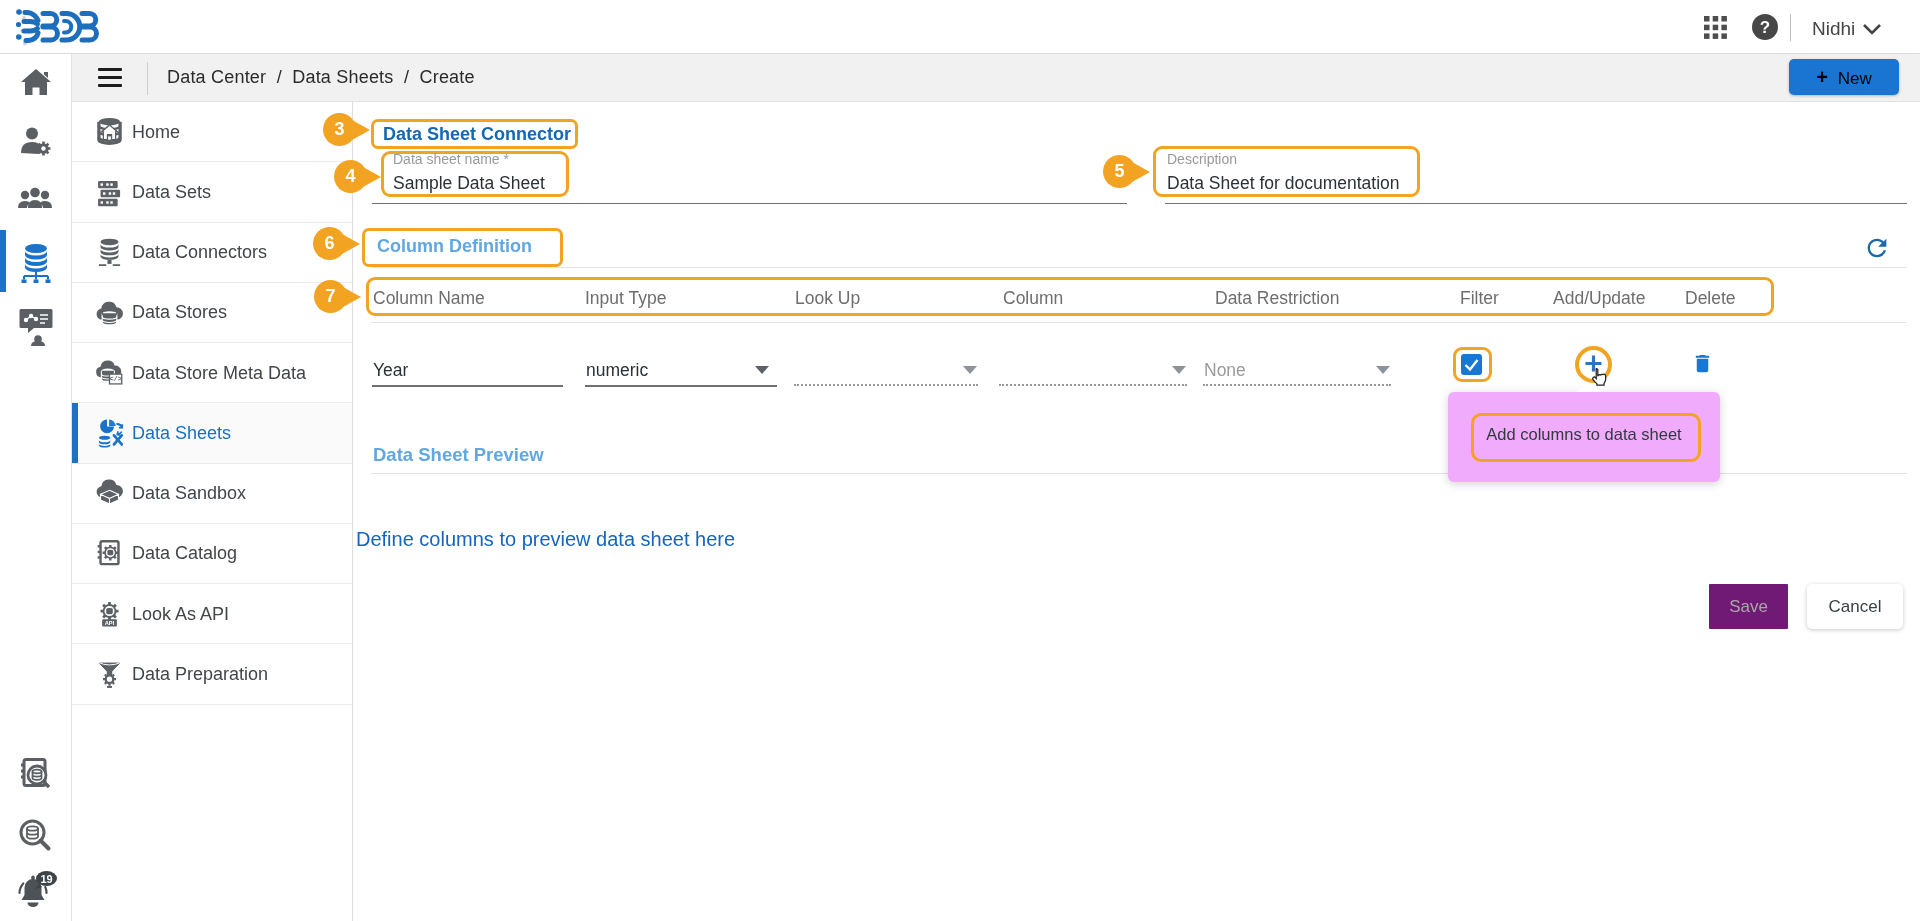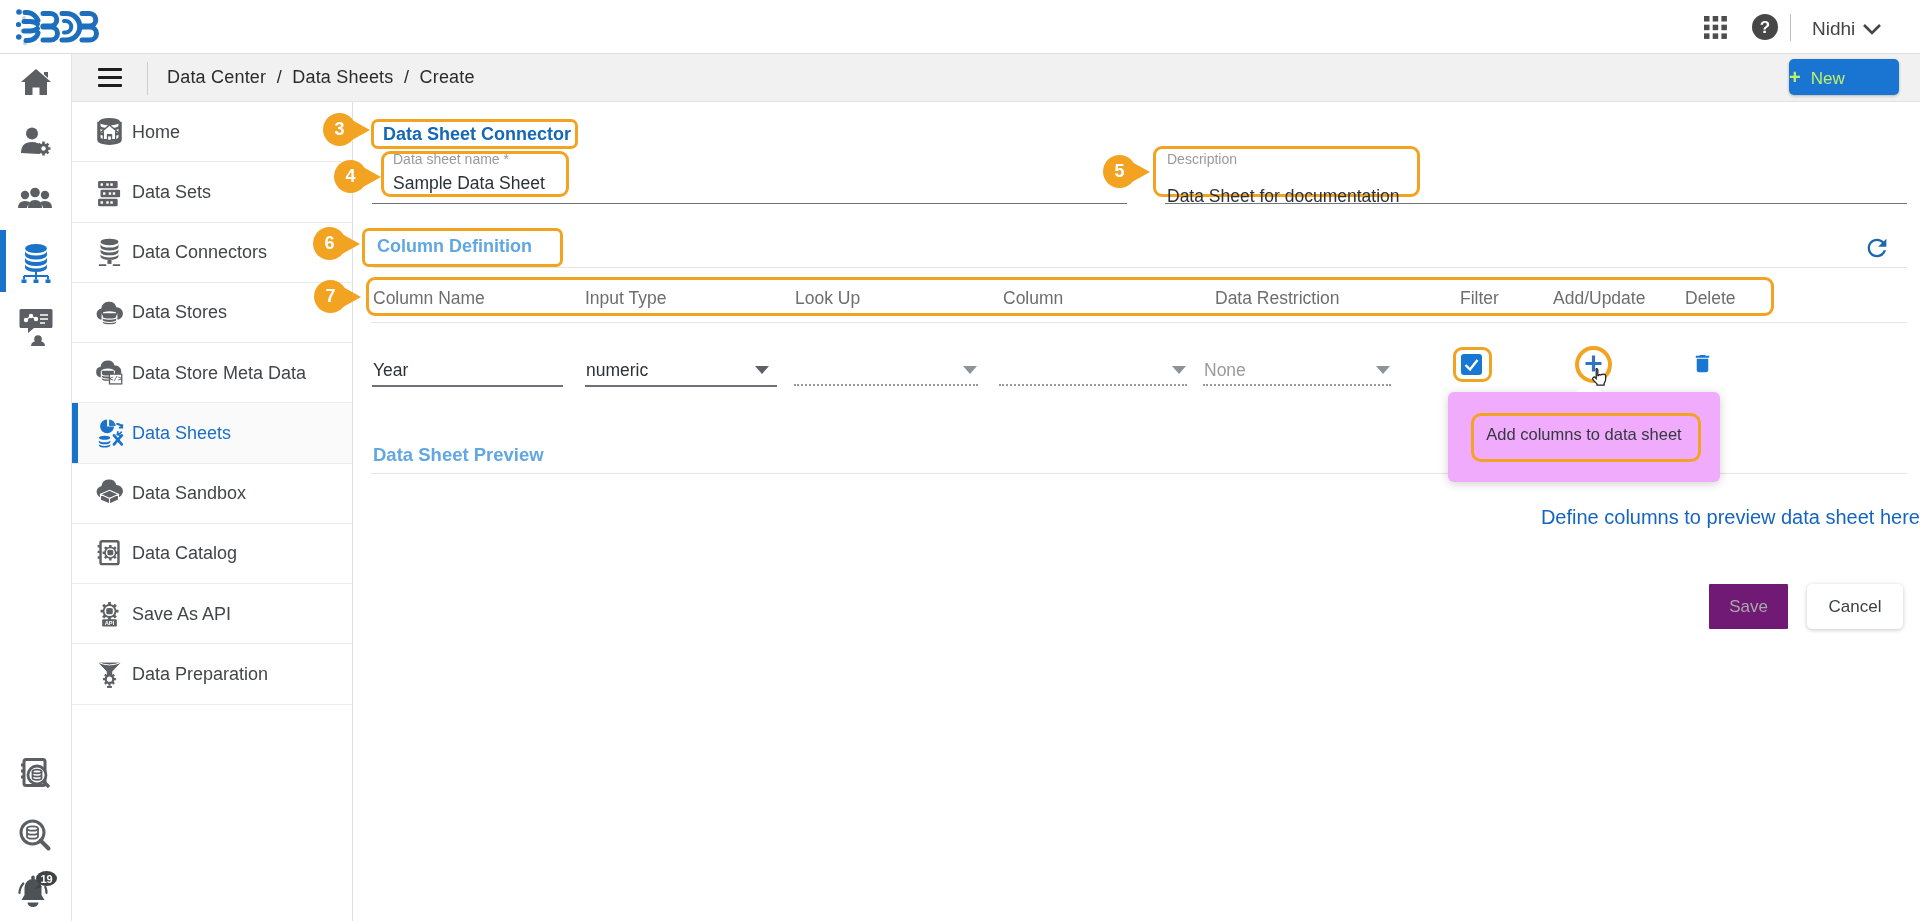--- a/index.html
+++ b/index.html
@@ -13,21 +13,21 @@
     border-bottom:1px solid #dcdcdc; z-index:30; }
 
   
   #crumbband { position:absolute; left:72px; top:54px; width:1848px; height:48px;
     background:#f1f1f1; border-bottom:1px solid #e2e2e2; z-index:20; }
   #crumbband .ham { position:absolute; left:26px; top:14px; width:24px; height:19px; }
   #crumbband .ham div { height:3px; background:#1d1d1d; border-radius:1px; margin-bottom:5px; }
   #crumbband .vline { position:absolute; left:75px; top:8px; width:1px; height:33px; background:#cfcfcf; }
   #crumbband .crumbs { position:absolute; left:95px; top:13px; font-size:18px; color:#2b2b2b; letter-spacing:.2px; }
   #newbtn { position:absolute; right:21px; top:5px; width:110px; height:36px; background:#1974d2;
-    border-radius:5px; color:#bef264; font-size:17px; line-height:36px;
+    border-radius:5px; color:#000000; font-size:17px; text-align:center; line-height:36px;
     box-shadow:0 1px 3px rgba(0,0,0,.25); }
   #newbtn .plus { font-size:20px; margin-right:10px; font-weight:bold; }
 
   
   #rail { position:absolute; left:0; top:54px; width:72px; height:867px; background:#fff;
     border-right:1px solid #e4e4e4; z-index:25; }
 
   
   #menu { position:absolute; left:72px; top:102px; width:281px; height:819px; background:#fff;
     border-right:1px solid #dedede; z-index:10; }
@@ -378,21 +378,21 @@
                 <path d="M19 5 v22 M8 16 h22 M11.2 8.2 l15.6 15.6 M26.8 8.2 l-15.6 15.6"></path>
               </g>
     <circle cx="19" cy="16" r="6.2" fill="#fff"></circle>
     <ellipse cx="19" cy="13.8" rx="4" ry="1.5" fill="#5d6165"></ellipse>
     <path d="M15 14 v4.5 a4 1.5 0 0 0 8 0 v-4.5" fill="#5d6165"></path>
     <rect x="10" y="26" width="18" height="9" rx="1.5"></rect>
   </g>
   <text x="19" y="33.2" font-size="7" font-weight="bold" fill="#fff" text-anchor="middle" font-family="Liberation Sans, sans-serif">API</text>
 </svg>
         </div>
-        <div class="mlabel">Save As API</div>
+        <div class="mlabel">Look As API</div>
       </div>
     <div class="mitem">
         <div class="micon" id="ic-prep">
           <svg width="38" height="38" viewBox="0 0 38 38">
   <path d="M4 5 H34 L23 16.5 V26 L15 30 V16.5 Z" fill="#5d6165" stroke="#fff" stroke-width="1.2"></path>
   <path d="M4 5 Q19 12 34 5" fill="none" stroke="#fff" stroke-width="1.2"></path>
   <g fill="#5d6165">
     <circle cx="19" cy="26" r="6"></circle>
     <g stroke="#5d6165" stroke-width="2.8">
                 <path d="M19 18 v16 M11 26 h16 M13.3 20.3 l11.4 11.4 M24.7 20.3 l-11.4 11.4"></path>
@@ -432,21 +432,21 @@
   <div class="obox" style="left:371px; top:119px; width:207px; height:30px;"></div>
   <div class="abs title-dark" style="left:383px; top:124px; z-index:6;">Data Sheet Connector</div>
 
   <div class="obox" style="left:381px; top:151px; width:188px; height:46px; border-radius:9px;"></div>
   <div class="abs flabel" style="left:393px; top:151px;">Data sheet name *</div>
   <div class="abs fvalue" style="left:393px; top:173px;">Sample Data Sheet</div>
   <div class="uline" style="left:372px; top:203px; width:755px; height:1.4px; background:#6f6f78;"></div>
 
   <div class="obox" style="left:1153px; top:146px; width:267px; height:51px; border-radius:9px;"></div>
   <div class="abs flabel" style="left:1167px; top:151px;">Description</div>
-  <div class="abs fvalue" style="left:1167px; top:186px;">Data Sheet for documentation</div>
+  <div class="abs fvalue" style="left:1167px; top:173px;">Data Sheet for documentation</div>
   <div class="uline" style="left:1165px; top:203px; width:742px; height:1.3px; background:#74747e;"></div>
 
   <div class="obox" style="left:362px; top:228px; width:201px; height:39px;"></div>
   <div class="abs title-light" style="left:377px; top:236px;">Column Definition</div>
 
   <svg class="abs" style="left:1863px; top:234px;" width="28" height="28" viewBox="0 0 24 24">
     <path d="M17.65 6.35 C16.2 4.9 14.21 4 12 4 c-4.42 0-7.99 3.58-8 8 s3.57 8 8 8 c3.73 0 6.84-2.55 7.73-6 h-2.08 c-.82 2.33-3.04 4-5.65 4 -3.31 0-6-2.69-6-6 s2.69-6 6-6 c1.66 0 3.14.69 4.22 1.78 L13 11 h7 V4 l-2.35 2.35 z" fill="#1b67ae"></path>
   </svg>
 
   <div class="abs" style="left:373px; top:267px; width:1534px; height:1px; background:#e4e4e4;"></div>
@@ -502,20 +502,20 @@
   </svg>
 
   <div id="tooltip">
     <div style="position:absolute; left:128px; top:-9px; width:0; height:0; border-left:13px solid transparent; border-right:13px solid transparent; border-bottom:9px solid #fff;"></div>
     <div class="ib"></div>
     <div class="tx">Add columns to data sheet</div>
   </div>
 
   <div class="abs title-light" style="left:373px; top:444px; font-size:18.5px;">Data Sheet Preview</div>
   <div class="abs" style="left:371px; top:473px; width:1536px; height:1px; background:#e4e4e4; z-index:6;"></div>
-  <div class="abs" style="left:0; top:506px; width:1920px; text-align:right;">
+  <div class="abs" style="left:0; top:528px; width:1920px; text-align:left;">
     <span style="font-size:20px; color:#1565c0; margin-left:356px;">Define columns to preview data sheet here</span>
   </div>
 
   <div id="savebtn">Save</div>
   <div id="cancelbtn">Cancel</div>
 
 </div>
 
 </body></html>

